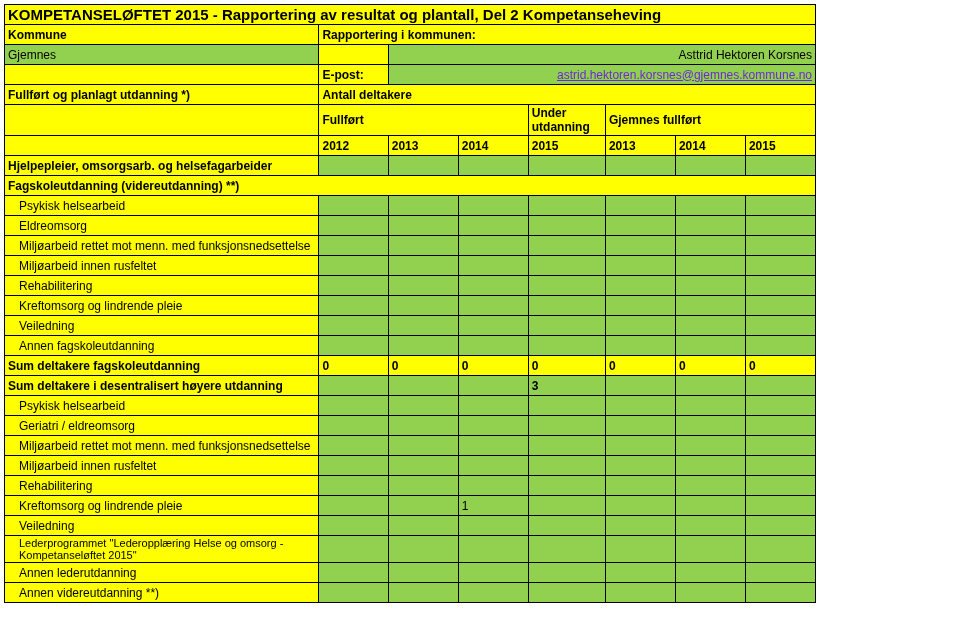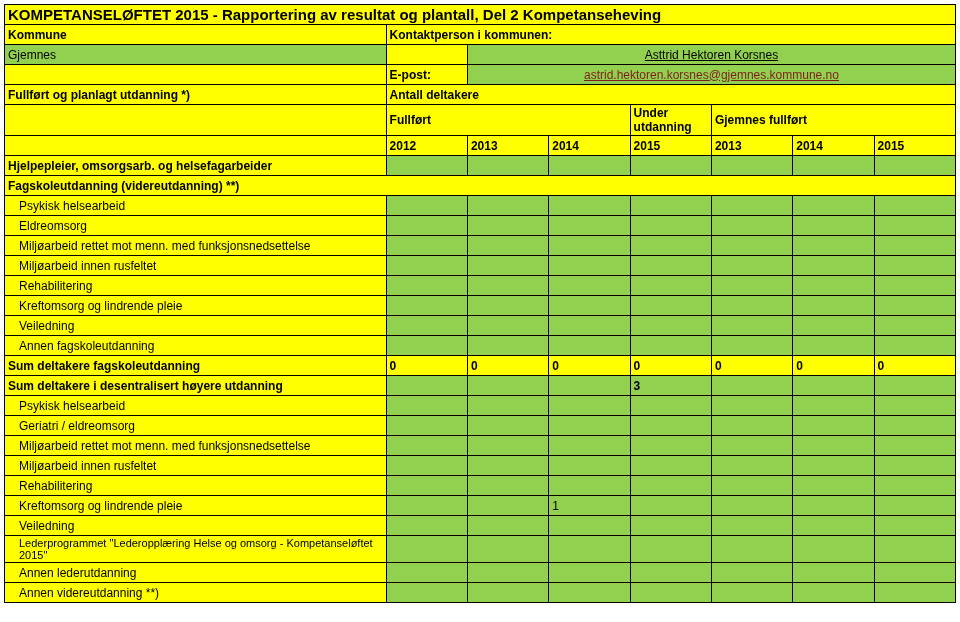--- a/index.html
+++ b/index.html
@@ -1,26 +1,26 @@
 <!DOCTYPE html>
 <html><head>
 <meta charset="utf-8">
 <style>
   body { margin: 0; padding: 4px; background: #fff; font-family: Arial, sans-serif; font-size: 12px; color: #000; }
-  .sheet { width: 952px; border-collapse: collapse; }
+  .sheet { width: 812px; border-collapse: collapse; }
   .sheet td, .sheet th { border: 1px solid #000; padding: 1px 3px; height: 17px; vertical-align: middle; }
   .yel { background: #ffff00; }
   .grn { background: #92d050; }
   .title-row td { font-weight: bold; font-size: 15px; }
   .bold { font-weight: bold; }
-  .link { color: #7f1d1d; text-decoration: underline; }
+  .link { color: #6d28d9; text-decoration: underline; }
   .indent { padding-left: 14px !important; margin-left: 16px; }
   .hdr-grp { font-weight: bold; }
   .num { text-align: left; padding-right: 4px !important; }
-  .center { text-align: center; text-decoration: underline; }
+  .center { text-align: right; }
   .small { font-size: 11px; }
   .col-label { width: 380px; }
   .col-y { width: 81px; }
 </style>
 </head>
 <body>
 
 <table class="sheet">
 <colgroup>
   <col class="col-label">
@@ -31,21 +31,21 @@
       <col class="col-y">
       <col class="col-y">
       <col class="col-y">
 </colgroup>
 <tbody>
 <tr class="title-row">
         <td class="yel" colspan="8">KOMPETANSELØFTET 2015 - Rapportering av resultat og plantall, Del 2  Kompetanseheving</td>
       </tr>
 <tr>
   <td class="yel bold">Kommune</td>
-  <td class="yel bold" colspan="7">Kontaktperson i kommunen:</td>
+  <td class="yel bold" colspan="7">Rapportering i kommunen:</td>
 </tr>
 <tr>
   <td class="grn">Gjemnes</td>
   <td class="yel"></td>
   <td class="grn center" colspan="6">Asttrid Hektoren Korsnes</td>
 </tr>
 <tr>
   <td class="yel"></td>
   <td class="yel bold">E-post:</td>
   <td class="grn center" colspan="6"><span class="link">astrid.hektoren.korsnes@gjemnes.kommune.no</span></td>

